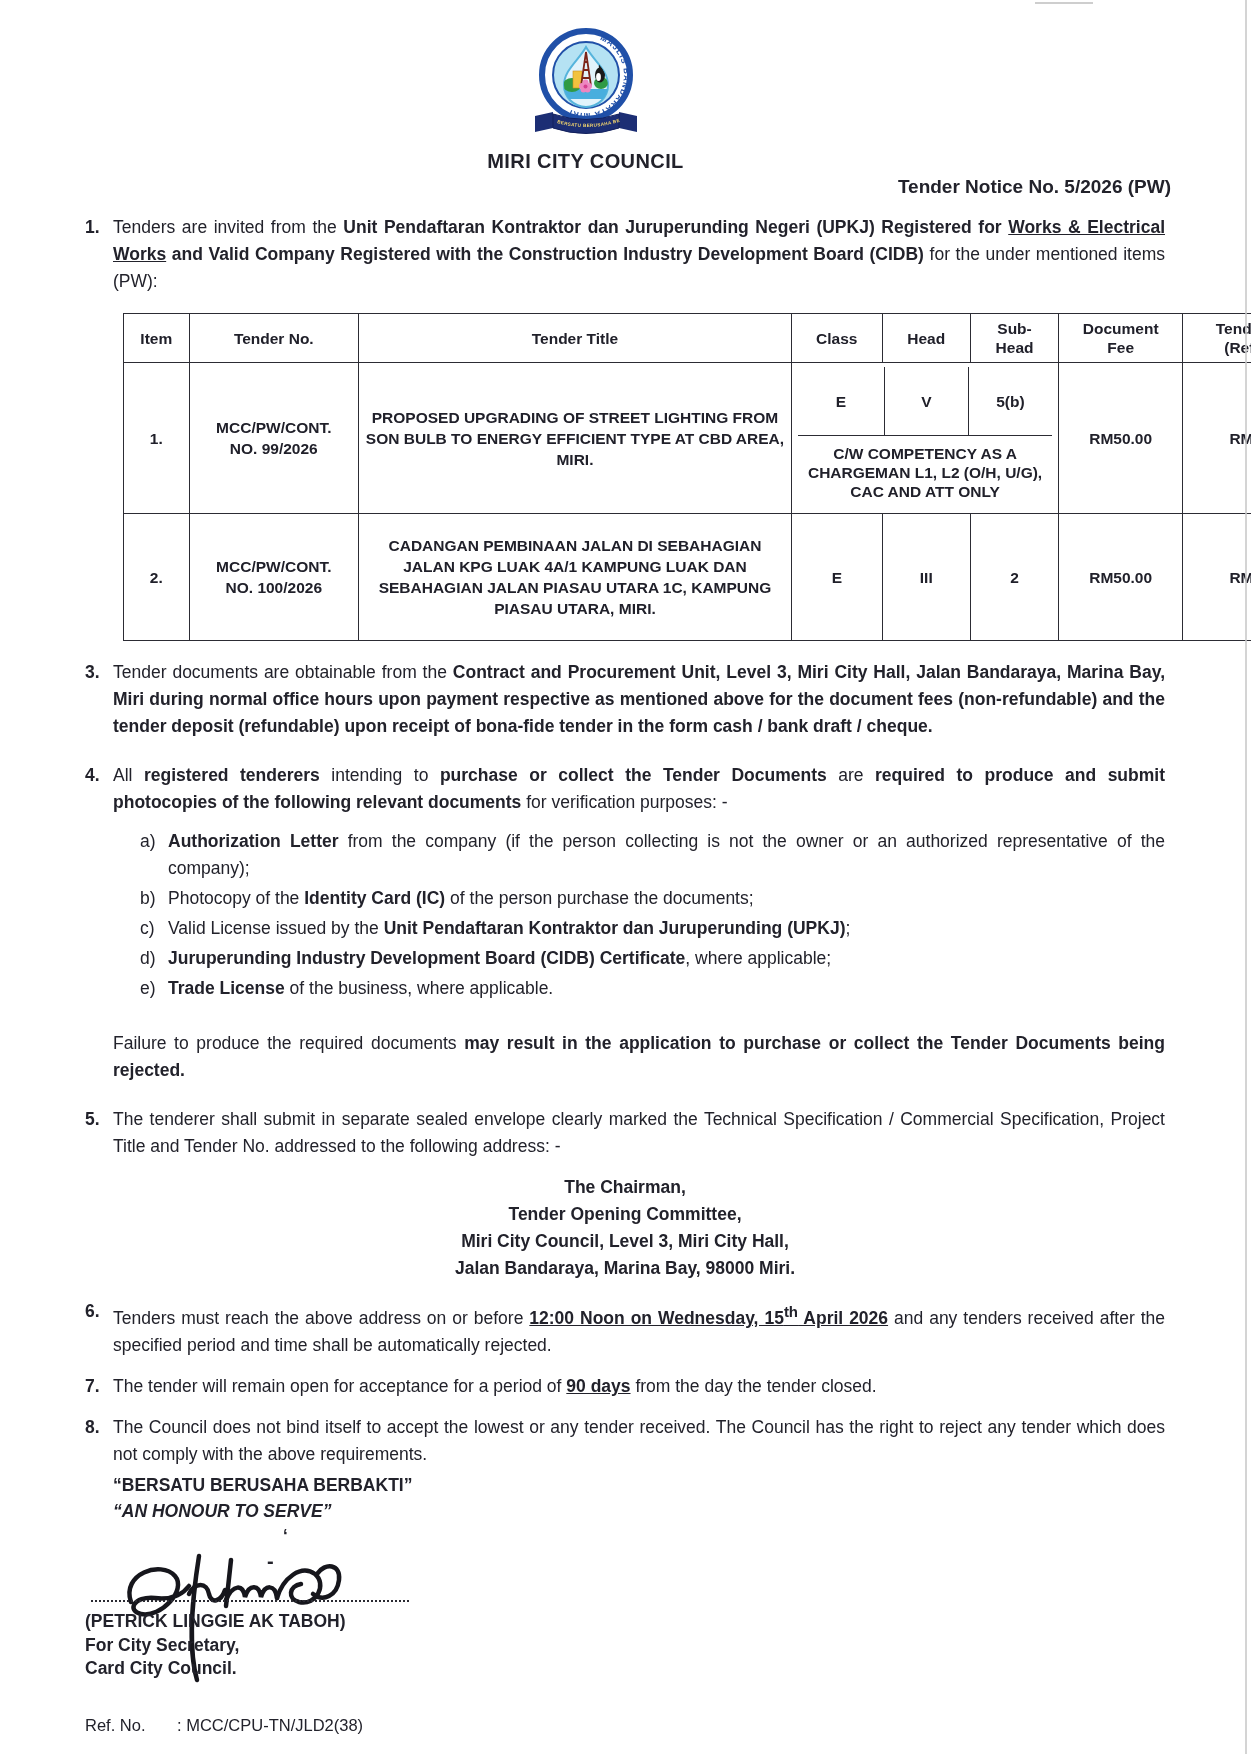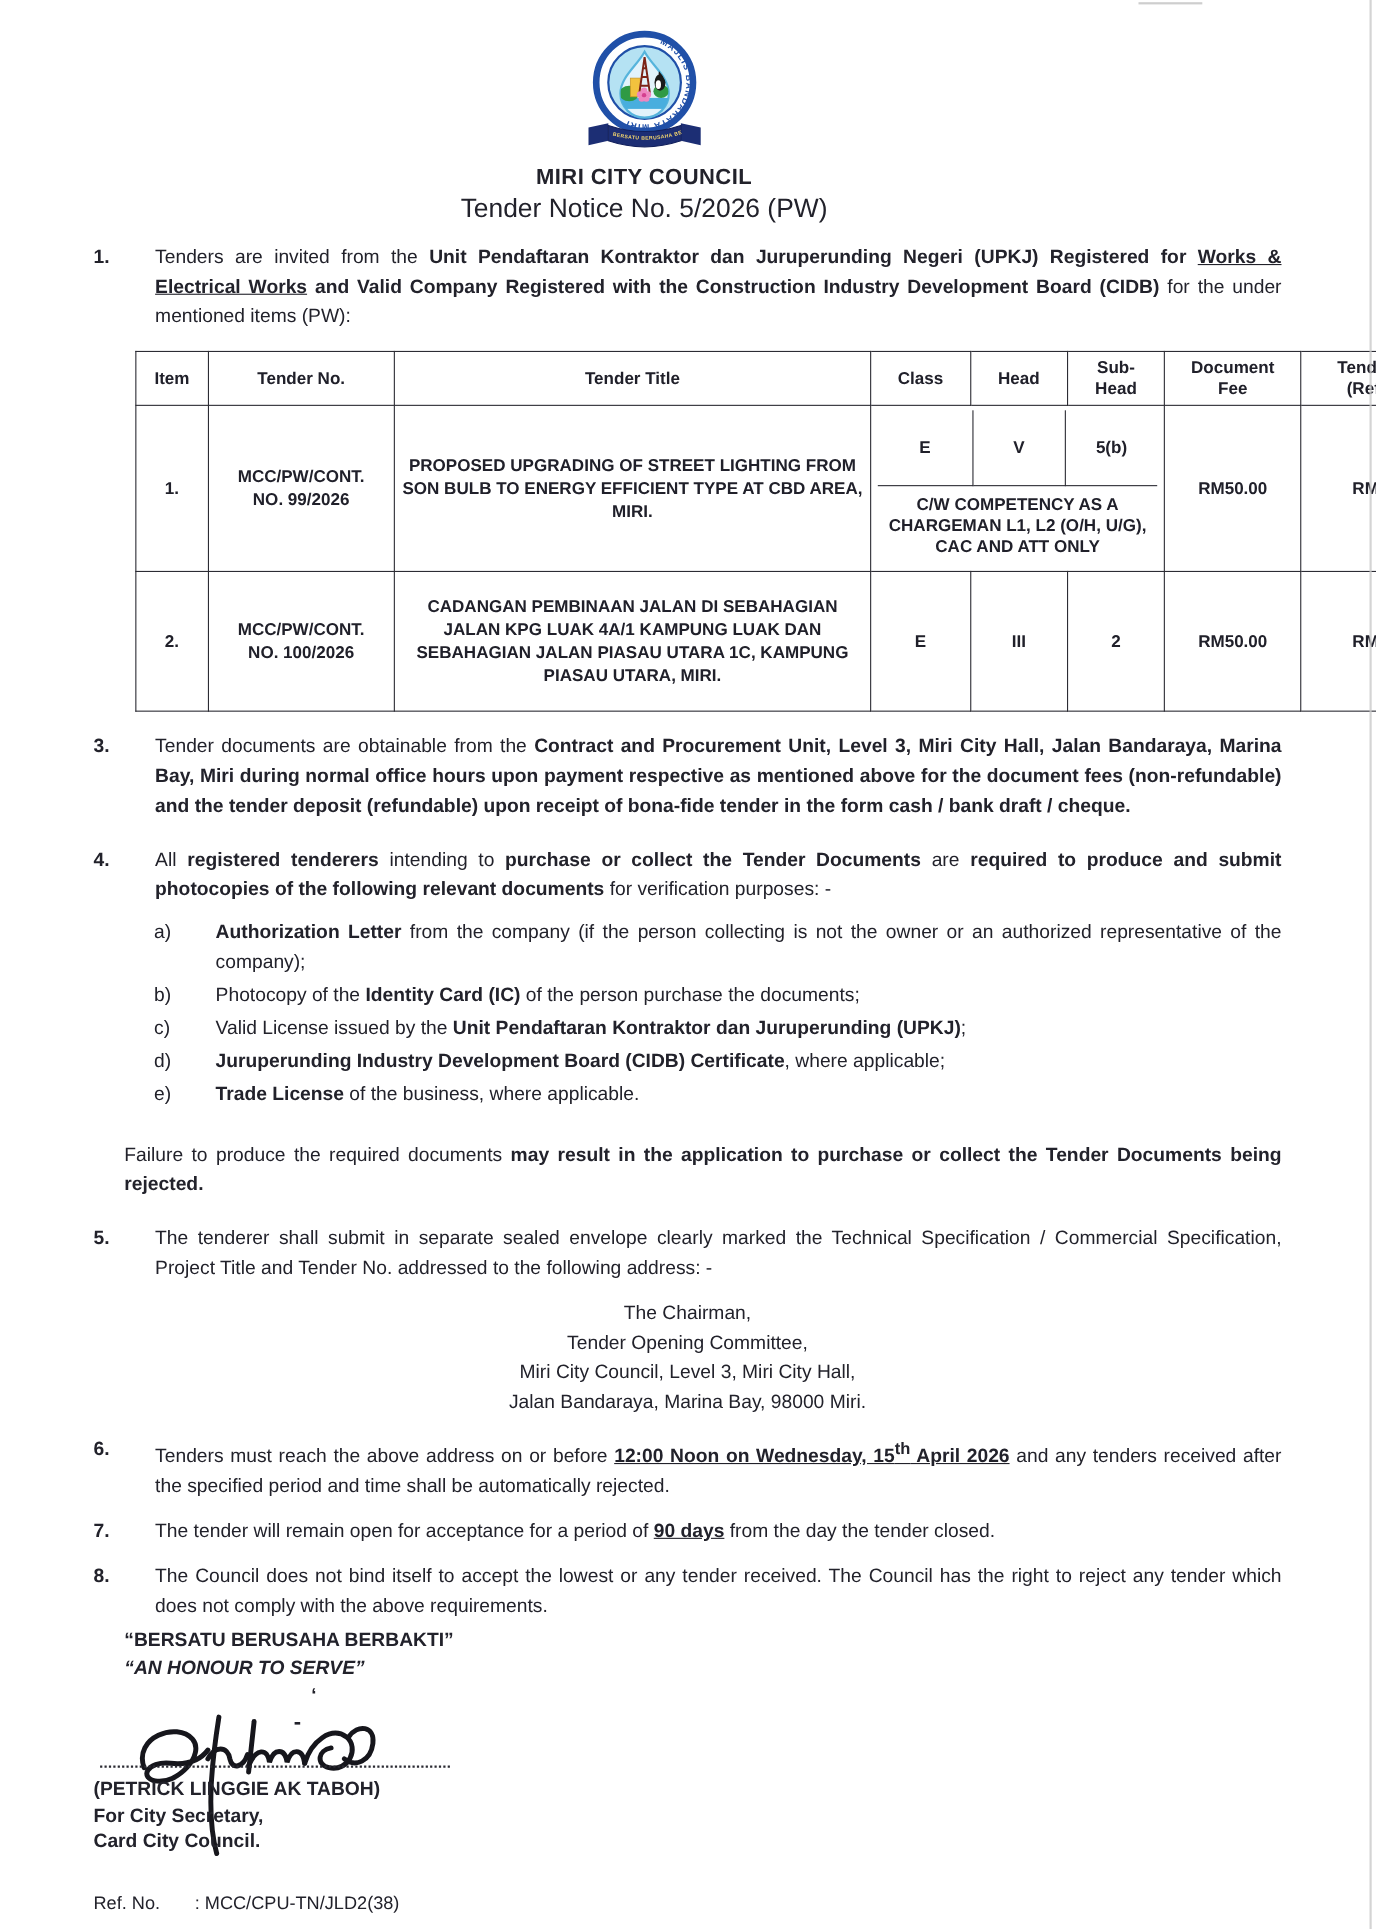--- a/index.html
+++ b/index.html
@@ -5,29 +5,29 @@
   html,body{margin:0;padding:0;background:#e8e8e8;}
   .page{
     width:1251px;height:1754px;position:relative;margin:0 auto;background:#ffffff;
     font-family:"Liberation Sans","DejaVu Sans",sans-serif;color:#22222b;overflow:hidden;
   }
   .artifact-top{position:absolute;left:1035px;top:2px;width:58px;height:2px;background:#b9b9b9;opacity:.7;}
   .artifact-right{position:absolute;right:4px;top:0;width:2px;height:1754px;background:#c9c9c9;opacity:.8;}
   .doc-header{padding-top:26px;padding-right:80px;text-align:center;}
   .doc-header svg{display:block;margin:0 auto;}
   .org{font-size:20px;font-weight:700;letter-spacing:.4px;margin-top:2px;}
-  .notice{font-size:24px;font-weight:400;margin-top:3px;}
+  .notice{font-size:19px;font-weight:700;margin-top:3px;text-align:right;}
   .content{padding:0 86px 0 85px;font-size:17.5px;line-height:27px;}
   .b{font-weight:700;}
   .bu{font-weight:700;text-decoration:underline;}
   .it{font-style:italic;}
   .sup{font-size:15px;vertical-align:7px;}
   .li{display:flex;}
   .li .num{flex:none;width:28px;font-weight:700;}
-  .li .body{flex:1;text-align:justify;margin-left:28px;}
+  .li .body{flex:1;text-align:justify;}
   .sub{margin-left:55px;}
   .sub .num{font-weight:400;}
   .plain{margin-left:28px;text-align:justify;}
   
   table.tender{border-collapse:collapse;margin-left:38px;margin-top:18px;width:1238px;
     font-size:15.5px;font-weight:700;line-height:21px;color:#20202a;}
   table.tender th,table.tender td{border:1.8px solid #2c2c34;text-align:center;vertical-align:middle;padding:4px 6px;}
   table.tender th{height:40px;line-height:19px;}
   .prel{white-space:pre-line;}
   td.title-cell{text-align:justify;padding:8px 13px;vertical-align:middle;}
@@ -41,21 +41,21 @@
   tr.r1 > td{height:142px;}
   tr.r2 > td{height:118px;}
   
   .p1{margin-top:16px;}
   .p3{margin-top:18px;}
   .p4{margin-top:22px;}
   .sublist{margin-top:12px;}
   .sublist .li{margin-bottom:3px;}
   .failure{margin-top:28px;}
   .p5{margin-top:22px;}
-  .address{margin-top:14px;text-align:center;font-weight:400;line-height:27px;}
+  .address{margin-top:14px;text-align:center;font-weight:700;line-height:27px;}
   .p6{margin-top:16px;}
   .p7{margin-top:14px;}
   .p8{margin-top:14px;}
   .motto{margin-top:4px;margin-left:28px;font-weight:700;line-height:26px;}
   .sig-area{position:relative;height:168px;margin-top:2px;}
   .pen-mark{position:absolute;font-weight:700;font-size:17px;}
   .pm1{left:198px;top:-4px;}
   .pm2{left:182px;top:22px;font-size:20px;}
   .sig-svg{position:absolute;left:18px;top:8px;}
   .dotline{position:absolute;left:6px;top:74px;width:318px;border-bottom:2.6px dotted #2a2a32;}

